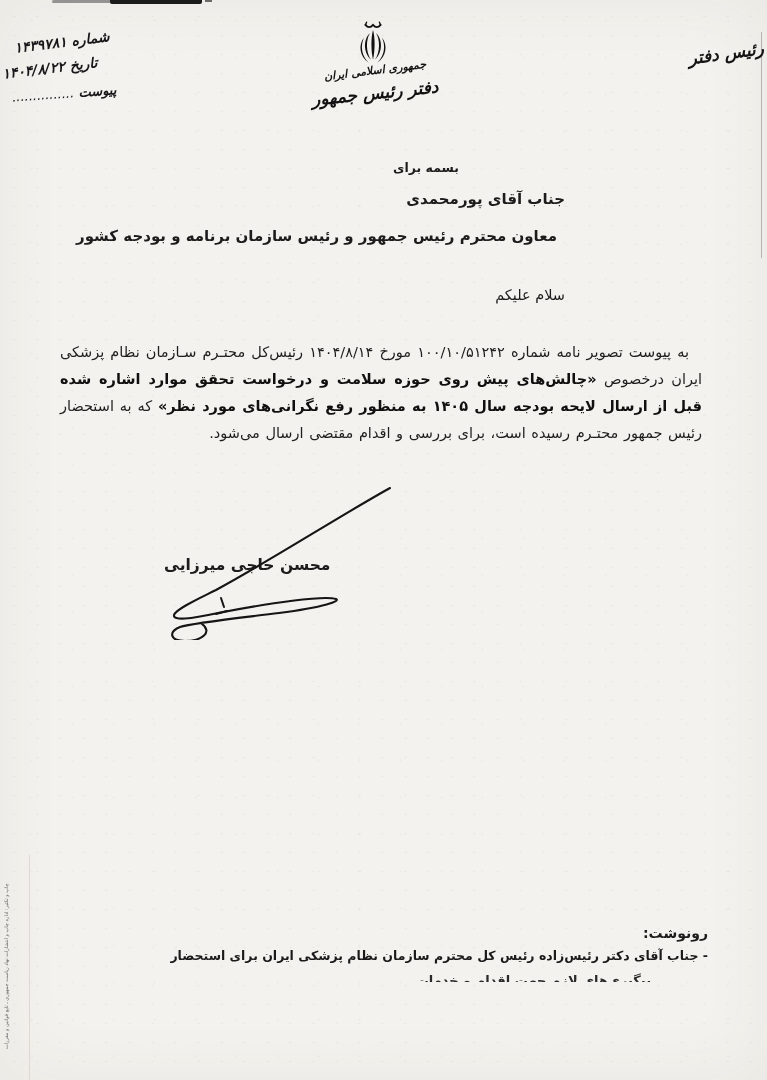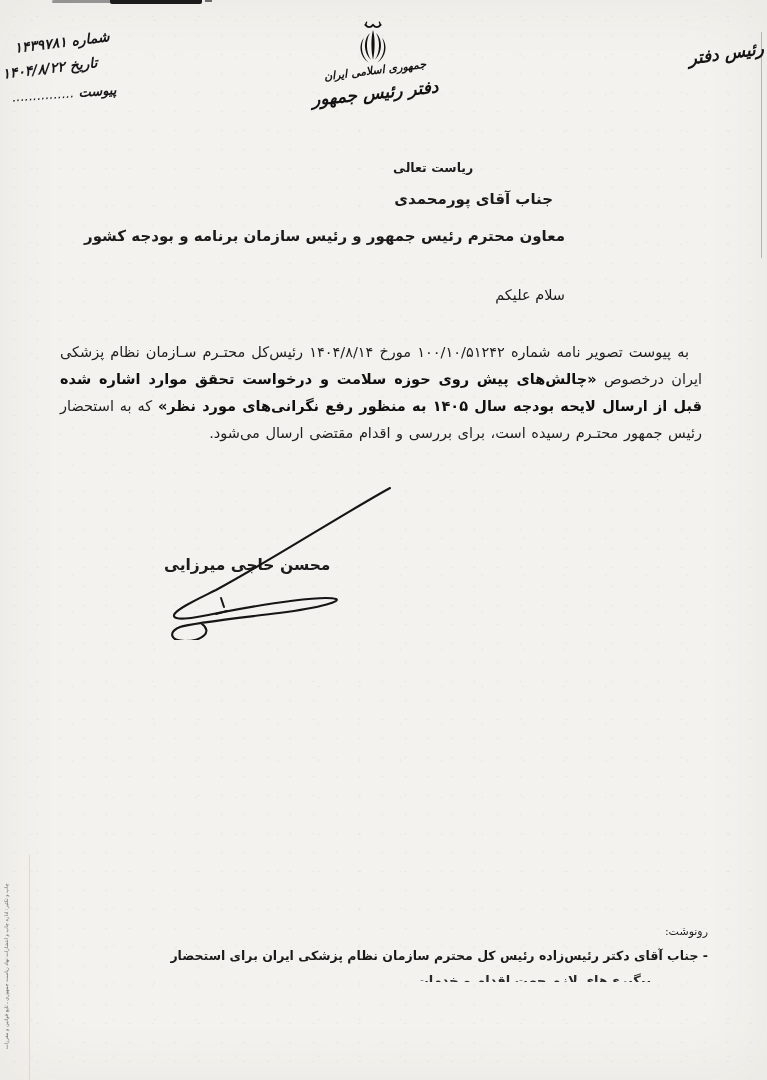--- a/index.html
+++ b/index.html
@@ -32,36 +32,36 @@
   .hw-date{left:2px;top:60px;font-size:14px;transform:rotate(-7deg);}
   .hw-attach{left:12px;top:86px;font-size:13px;transform:rotate(-4deg);}
   .hw-attach .dots{letter-spacing:1px;font-weight:400;}
   
   .emblem{left:350px;top:18px;width:46px;height:50px;}
   .org1{left:305px;top:64px;width:140px;text-align:center;font-size:11px;font-weight:bold;font-style:italic;transform:rotate(-7deg);white-space:nowrap;color:#141414;}
   .org2{left:300px;top:83px;width:150px;text-align:center;font-size:17px;font-weight:bold;font-style:italic;transform:rotate(-6deg);white-space:nowrap;color:#121212;}
   .office-title{left:678px;top:44px;width:86px;font-size:17px;font-weight:bold;font-style:italic;transform:rotate(-8deg);white-space:nowrap;color:#141414;}
   
   .basmala{left:393px;top:160px;font-size:12.5px;font-weight:bold;}
-  .recipient-name{right:214px;top:190px;font-size:15px;font-weight:bold;white-space:nowrap;margin-left:28px;}
-  .recipient-title{right:202px;top:227px;font-size:15px;font-weight:bold;white-space:nowrap;}
+  .recipient-name{right:202px;top:190px;font-size:15px;font-weight:bold;white-space:nowrap;margin-left:28px;}
+  .recipient-title{right:210px;top:227px;font-size:15px;font-weight:bold;white-space:nowrap;}
   .salutation{right:202px;top:287px;font-size:14.5px;white-space:nowrap;}
   .body-par{
     left:60px;top:324px;width:642px;
     font-size:14.5px;line-height:27px;
     text-align:justify;text-justify:inter-word;
     text-indent:13px;
     color:#1d1d1d;
     word-spacing:1px;
   }
   .body-par b{color:#101010;}
   .signer-name{left:164px;top:556px;font-size:15.5px;font-weight:bold;white-space:nowrap;z-index:1;}
   .sig-svg{left:128px;top:474px;width:284px;height:166px;z-index:2;}
   
-  .cc-label{right:59px;top:925px;font-size:11px;font-weight:normal;white-space:nowrap;}
+  .cc-label{right:59px;top:925px;font-size:14px;font-weight:bold;white-space:nowrap;}
   .cc-item{right:59px;top:948px;font-size:12.5px;font-weight:600;white-space:nowrap;color:#1a1a1a;}
   .cc-truncated{
     left:420px;top:973px;width:240px;height:9px;
     overflow:hidden;direction:rtl;
     font-size:13px;font-weight:600;color:#2a2a2a;
     white-space:nowrap;
     filter:blur(.2px);
   }
   
   .fine-print{
@@ -103,21 +103,21 @@
     <path d="M26 20 C17.5 27 16.5 45 27.5 55 C20.5 46 20.5 28 26 20 Z" fill="#111"></path>
     <path d="M34 20 C42.5 27 43.5 45 32.5 55 C39.5 46 39.5 28 34 20 Z" fill="#111"></path>
     <path d="M18 26 C10.5 35 12 51 24.5 59 C15 50.5 13 37 18 26 Z" fill="#111"></path>
     <path d="M42 26 C49.5 35 48 51 35.5 59 C45 50.5 47 37 42 26 Z" fill="#111"></path>
   </svg>
   <div class="abs org1">جمهوری اسلامی ایران</div>
   <div class="abs org2">دفتر رئیس جمهور</div>
 
   <div class="abs office-title">رئیس دفتر</div>
 
-  <div class="abs basmala">ریاست تعالی</div>
+  <div class="abs basmala">بسمه برای</div>
   <div class="abs recipient-name">جناب آقای پورمحمدی</div>
   <div class="abs recipient-title">معاون محترم رئیس جمهور و رئیس سازمان برنامه و بودجه کشور</div>
   <div class="abs salutation">سلام علیکم</div>
 
   <p class="abs body-par"><span>به پیوست تصویر نامه شماره ۱۰۰/۱۰/۵۱۲۴۲ مورخ ۱۴۰۴/۸/۱۴ رئیس‌کل محتـرم سـازمان نظام پزشکی ایران درخصوص </span><b>«چالش‌های پیش روی حوزه سلامت و درخواست تحقق موارد اشاره شده قبل از ارسال لایحه بودجه سال ۱۴۰۵ به منظور رفع نگرانی‌های مورد نظر»</b><span> که به استحضار رئیس جمهور محتـرم رسیده است، برای بررسی و اقدام مقتضی ارسال می‌شود.</span></p>
 
   <div class="abs signer-name">محسن حاجی میرزایی</div>
   <svg class="abs sig-svg" viewBox="0 0 284 166">
     <path d="M262 14 C215 40 140 88 88 116 C70 125 48 135 46 141 C45 147 62 145 90 139 C142 129 197 121 208 125 C213 127 197 133 151 139 C111 144 64 149 52 153 C40 158 42 167 57 167 C74 167 85 158 74 150" fill="none" stroke="#151515" stroke-width="2.1" stroke-linecap="round" stroke-linejoin="round"></path>
     <path d="M93 124 l3 9" fill="none" stroke="#151515" stroke-width="2" stroke-linecap="round"></path>

